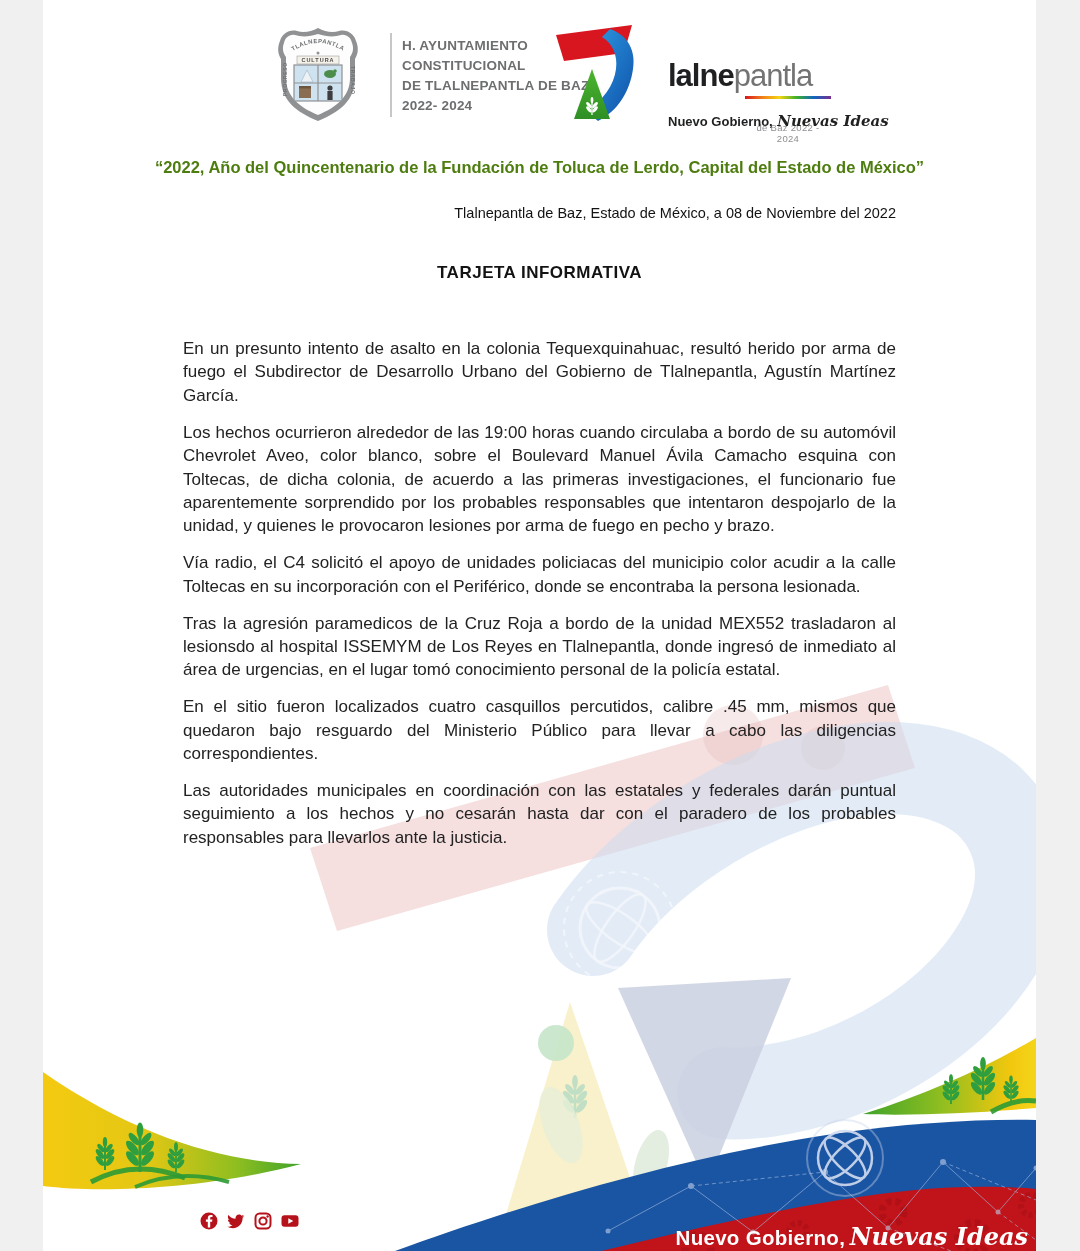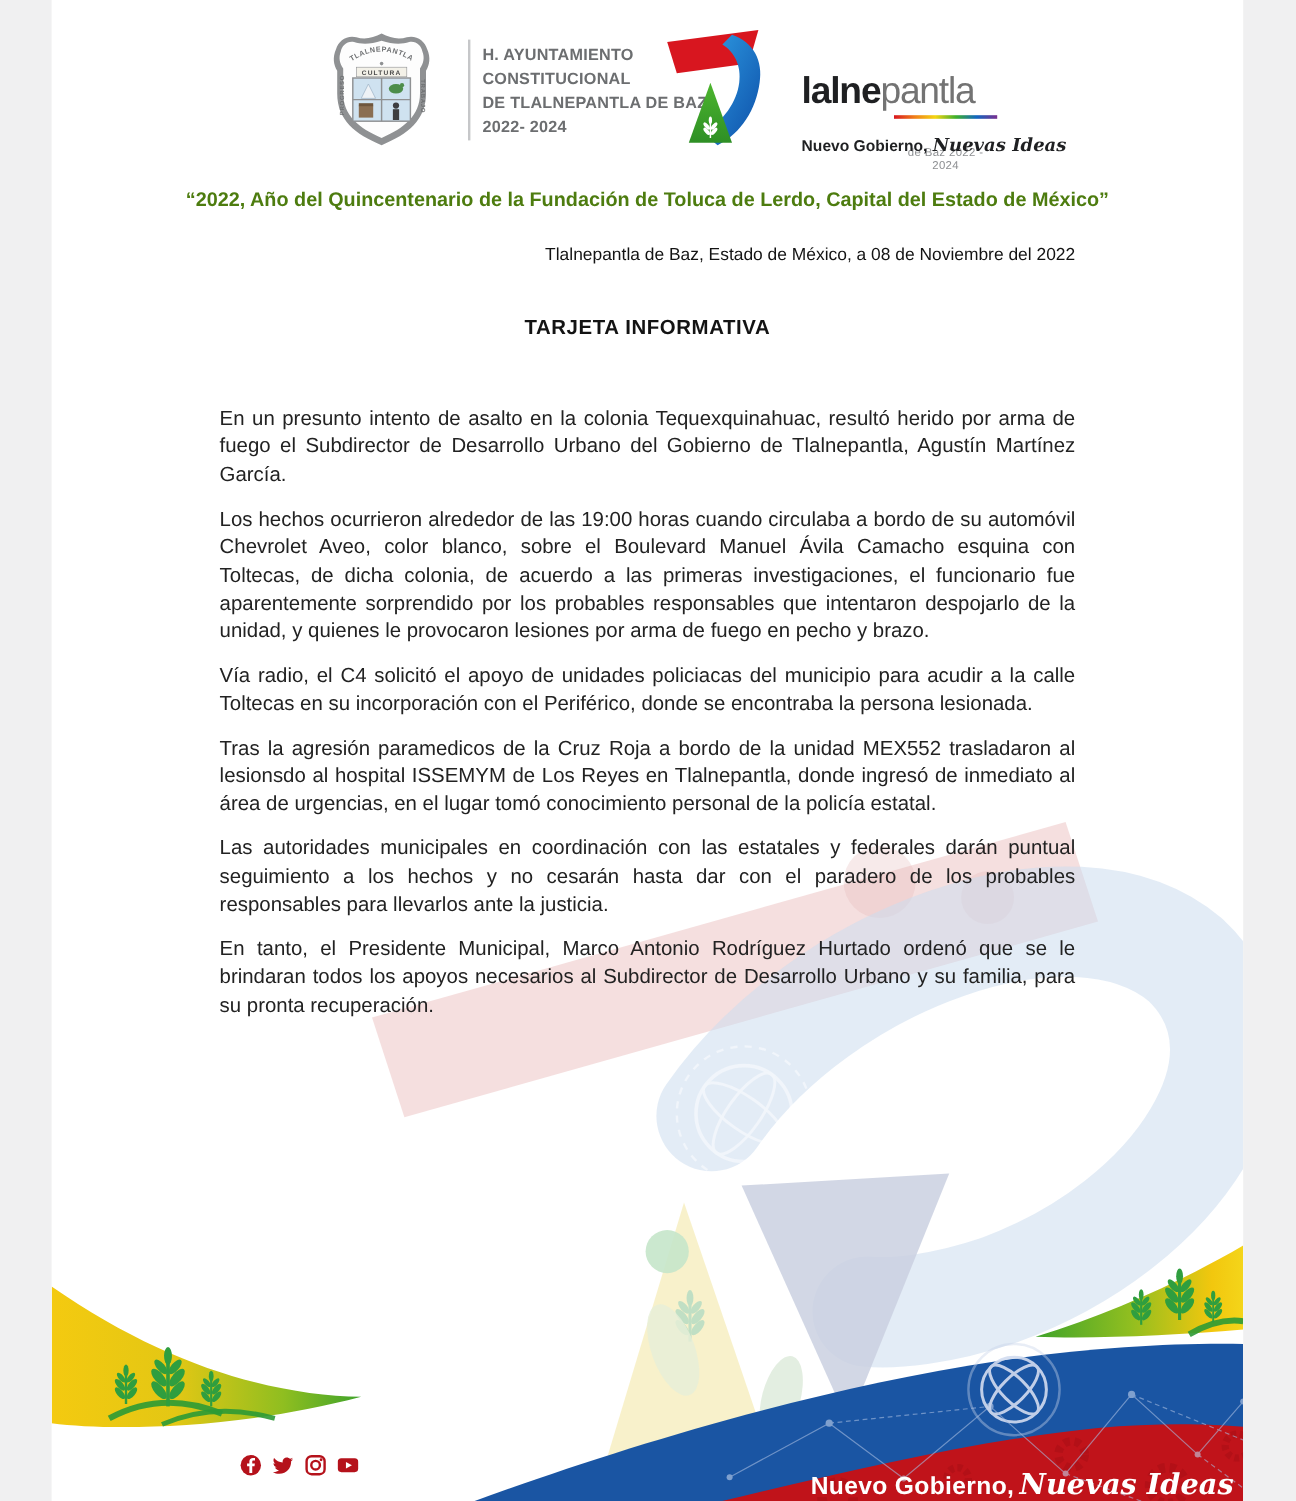--- a/index.html
+++ b/index.html
@@ -213,24 +213,24 @@
       <div class="subline">de Baz 2022 - 2024</div>
       <div class="tagline"><span class="tag-bold">Nuevo Gobierno,</span> <span class="tag-script">Nuevas Ideas</span></div>
     </div>
 
     <div class="layer quote">“2022, Año del Quincentenario de la Fundación de Toluca de Lerdo, Capital del Estado de México”</div>
     <div class="layer dateline">Tlalnepantla de Baz, Estado de México, a 08 de Noviembre del 2022</div>
     <div class="layer doc-title">TARJETA INFORMATIVA</div>
     <div class="layer body-text">
         <p>En un presunto intento de asalto en la colonia Tequexquinahuac, resultó herido por arma de fuego el Subdirector de Desarrollo Urbano del Gobierno de Tlalnepantla, Agustín Martínez García.</p>
         <p>Los hechos ocurrieron alrededor de las 19:00 horas cuando circulaba a bordo de su automóvil Chevrolet Aveo, color blanco, sobre el Boulevard Manuel Ávila Camacho esquina con Toltecas, de dicha colonia, de acuerdo a las primeras investigaciones, el funcionario fue aparentemente sorprendido por los probables responsables que intentaron despojarlo de la unidad, y quienes le provocaron lesiones por arma de fuego en pecho y brazo.</p>
-        <p>Vía radio, el C4 solicitó el apoyo de unidades policiacas del municipio para acudir a la calle Toltecas en su incorporación con el Periférico, donde se encontraba la persona lesionada.</p>
+        <p>Vía radio, el C4 solicitó el apoyo de unidades policiacas del municipio color acudir a la calle Toltecas en su incorporación con el Periférico, donde se encontraba la persona lesionada.</p>
         <p>Tras  la agresión paramedicos de la Cruz Roja a bordo de la unidad MEX552 trasladaron al lesionsdo al hospital ISSEMYM de Los Reyes en Tlalnepantla, donde ingresó de inmediato al área de urgencias, en el lugar tomó conocimiento personal de la policía estatal.</p>
+        <p>En el sitio fueron localizados cuatro casquillos percutidos, calibre .45 mm, mismos que quedaron bajo resguardo del Ministerio Público para llevar a cabo las diligencias correspondientes.</p>
         <p>Las autoridades municipales en coordinación con las estatales y federales darán puntual seguimiento a los hechos y no cesarán hasta dar con el paradero de los probables responsables para llevarlos ante la justicia.</p>
-        <p>En tanto, el Presidente Municipal, Marco Antonio Rodríguez Hurtado ordenó que se le brindaran todos los apoyos necesarios al Subdirector de Desarrollo Urbano y su familia, para su pronta recuperación.</p>
       </div>
 
     <div class="social layer">
       <svg class="icn" viewBox="0 0 18 18">
         <circle cx="9" cy="9" r="8.5" fill="#b5121b"></circle>
         <path d="M 10.2 15.5 L 10.2 9.8 L 12.1 9.8 L 12.4 7.6 L 10.2 7.6 L 10.2 6.2 C 10.2 5.5 10.4 5.1 11.3 5.1 L 12.5 5.1 L 12.5 3.1 C 12.3 3.1 11.6 3 10.8 3 C 9 3 7.8 4.1 7.8 6 L 7.8 7.6 L 5.9 7.6 L 5.9 9.8 L 7.8 9.8 L 7.8 15.4 Z" fill="#fff"></path>
       </svg>
       <svg class="icn" viewBox="0 0 18 18">
         <path fill="#b5121b" d="M17.3 4.1c-.6.3-1.3.5-2 .6.7-.4 1.3-1.1 1.5-1.9-.7.4-1.4.7-2.2.9-.6-.7-1.6-1.2-2.6-1.2-2 0-3.5 1.6-3.5 3.5 0 .3 0 .5.1.8-2.9-.1-5.5-1.5-7.2-3.7-.3.5-.5 1.1-.5 1.8 0 1.2.6 2.3 1.6 2.9-.6 0-1.1-.2-1.6-.4v0c0 1.7 1.2 3.1 2.8 3.4-.3.1-.6.1-.9.1-.2 0-.4 0-.6-.1.4 1.4 1.7 2.4 3.3 2.4-1.2.9-2.7 1.5-4.3 1.5-.3 0-.6 0-.8-.1 1.5 1 3.4 1.6 5.3 1.6 6.4 0 9.9-5.3 9.9-9.9v-.5c.7-.5 1.3-1.1 1.7-1.7z"></path>
       </svg>

